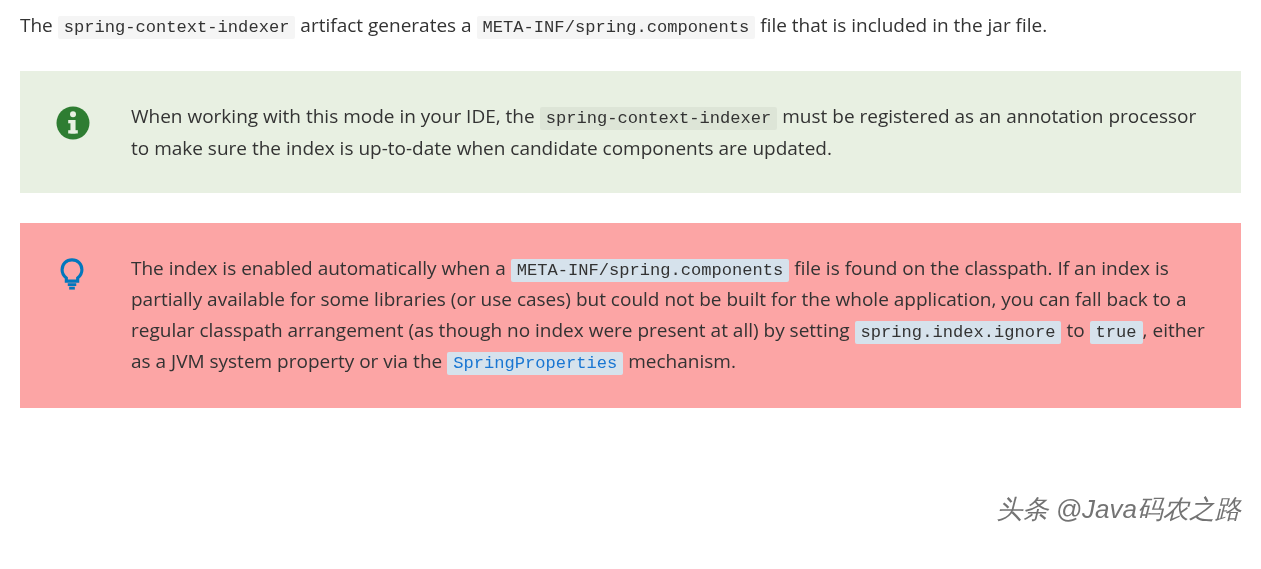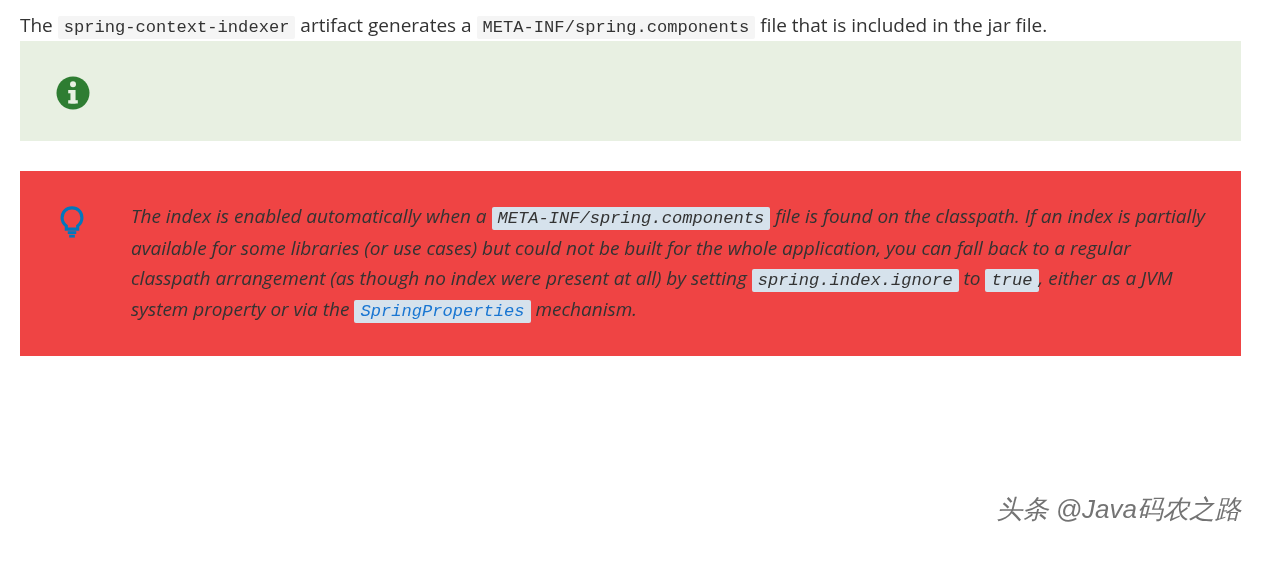--- a/index.html
+++ b/index.html
@@ -6,41 +6,41 @@
     body {
       font-family: 'Open Sans', 'Segoe UI', -apple-system, sans-serif;
       font-size: 19px;
       line-height: 1.6;
       color: #333;
       margin: 0;
       padding: 10px 20px 30px 20px;
       background: #fff;
     }
     .paragraph {
+      margin-bottom: 30px;
     }
     code {
       font-family: 'Consolas', 'Monaco', 'Courier New', monospace;
       background: #f5f5f5;
       padding: 2px 6px;
       font-size: 0.9em;
       border-radius: 2px;
       color: #333;
     }
     .admonition {
       display: flex;
       padding: 30px 35px;
       margin-bottom: 30px;
       align-items: flex-start;
     }
     .admonition.info {
       background: #e8f0e2;
     }
     .admonition.tip {
-      background: #ef4444;
-      font-style: italic;
+      background: #fca5a5;
     }
     .admonition-icon {
       flex-shrink: 0;
       width: 36px;
       height: 36px;
       margin-right: 40px;
       margin-top: 4px;
     }
     .admonition-content {
       flex: 1;
@@ -81,20 +81,23 @@
 <div class="admonition info">
   <div class="admonition-icon">
     <svg viewBox="0 0 24 24" width="36" height="36">
       <circle cx="12" cy="12" r="11" fill="#2e7d32"></circle>
       <rect x="10.3" y="10" width="3.4" height="9" fill="#e8f0e2" rx="0"></rect>
       <rect x="8.8" y="10" width="3" height="2.2" fill="#e8f0e2"></rect>
       <rect x="8.8" y="16.8" width="6.4" height="2.2" fill="#e8f0e2"></rect>
       <circle cx="12" cy="6.2" r="2" fill="#e8f0e2"></circle>
     </svg>
   </div>
+  <div class="admonition-content">
+    <span>When working with this mode in your IDE, the </span><code>spring-context-indexer</code><span> must be registered as an annotation processor to make sure the index is up-to-date when candidate components are updated.</span>
+  </div>
 </div>
 
 <div class="admonition tip">
   <div class="admonition-icon">
     <svg viewBox="0 0 24 24" width="34" height="34">
       <path d="M12 2 C8 2 5 5 5 9 C5 11.5 6.3 13.5 8 14.8 L8 17 L16 17 L16 14.8 C17.7 13.5 19 11.5 19 9 C19 5 16 2 12 2 Z" fill="none" stroke="#0277bd" stroke-width="2.2"></path>
       <line x1="9" y1="19.5" x2="15" y2="19.5" stroke="#0277bd" stroke-width="2"></line>
       <line x1="10" y1="22" x2="14" y2="22" stroke="#0277bd" stroke-width="2"></line>
     </svg>
   </div>

